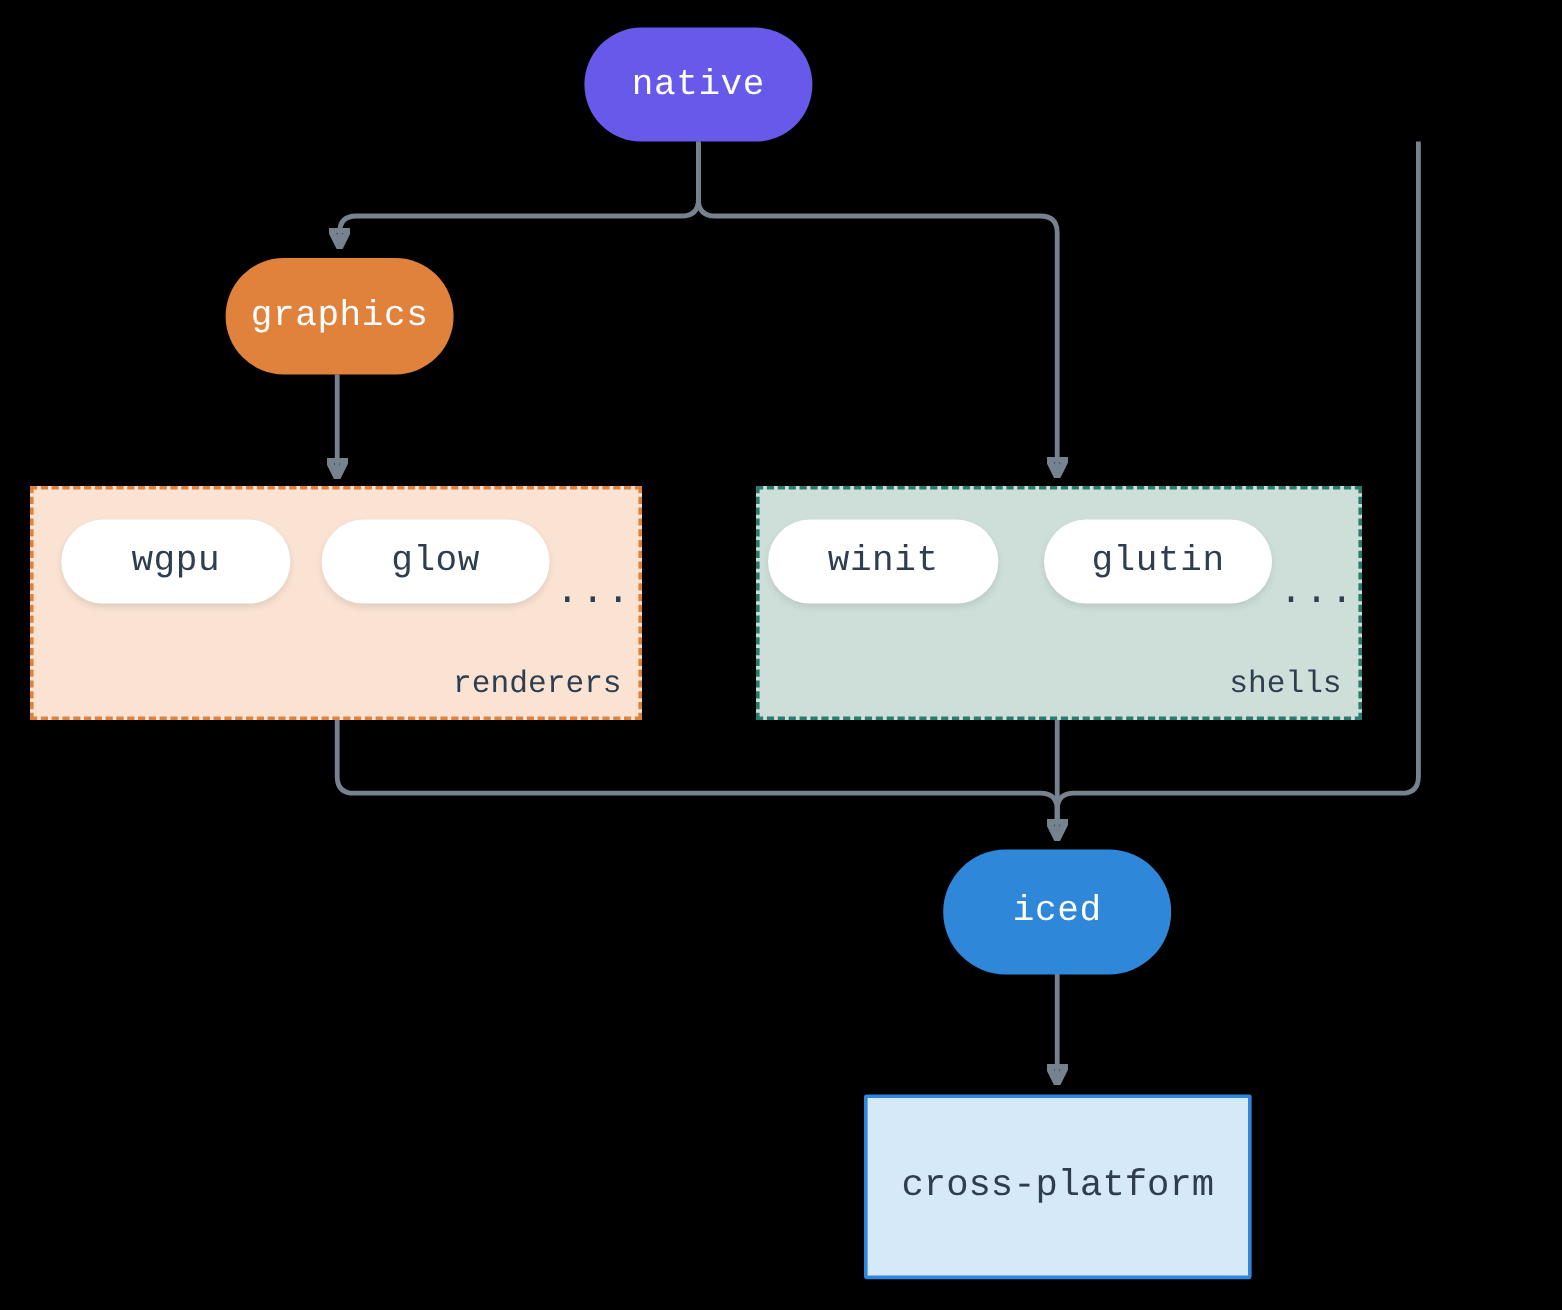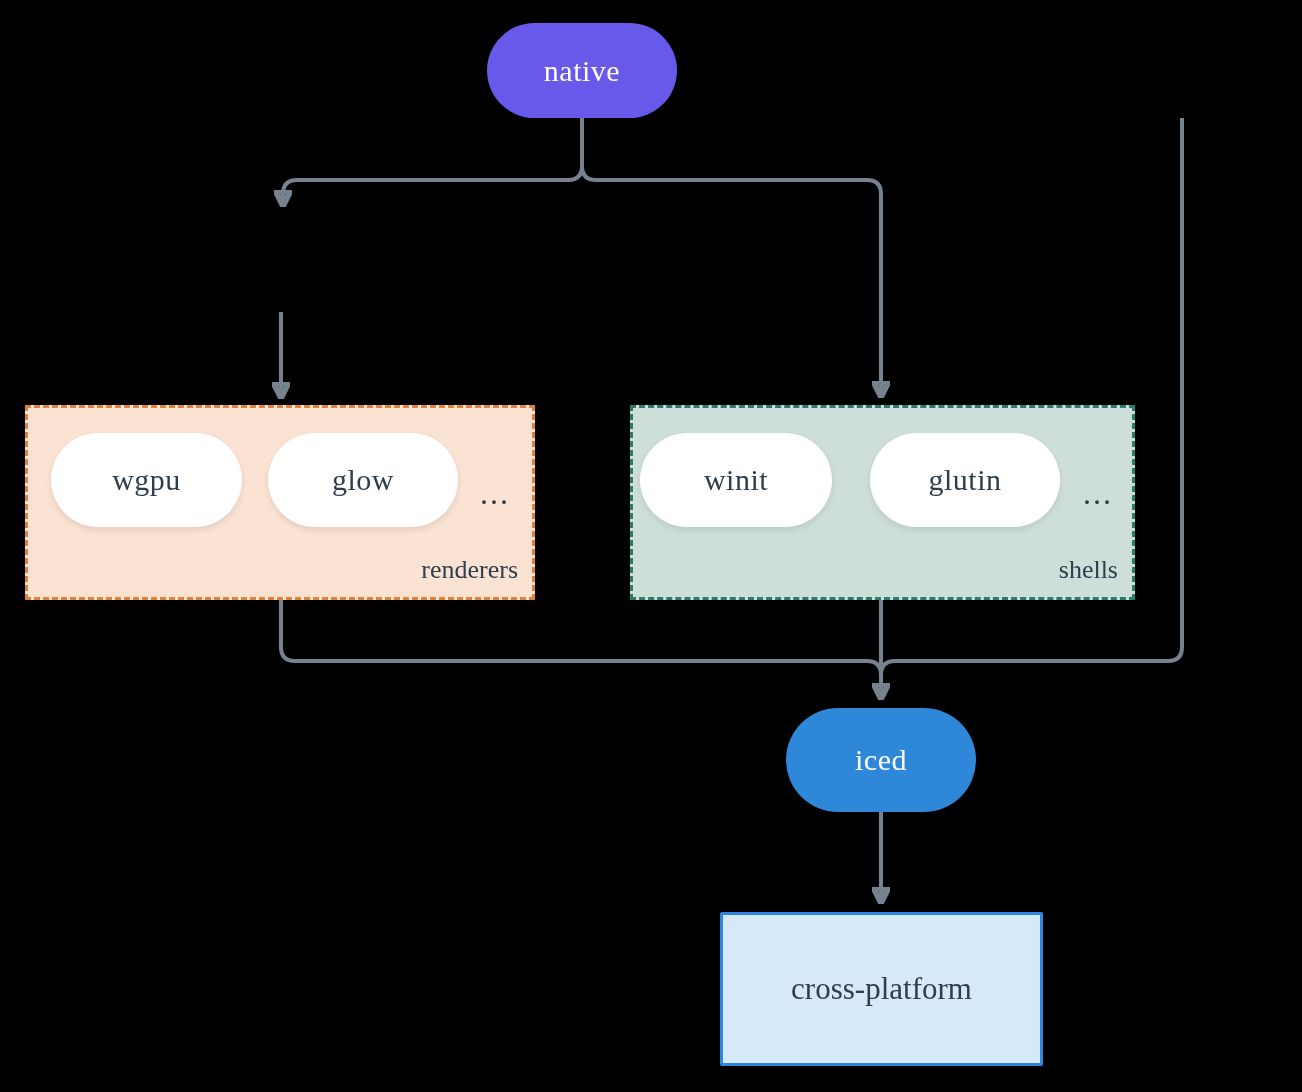--- a/index.html
+++ b/index.html
@@ -2,21 +2,21 @@
 <html style="--background: #000000; --node_purple: #675AEA; --node_orange: #E0813C; --node_blue: #2F87DA; --pill_white: #FFFFFF; --renderers_bg: #FAE3D3; --renderers_border: #E0813C; --shells_bg: #CEDFD9; --shells_border: #2A7C6C; --app_bg: #D6E9F8; --app_border: #2E86DE; --edge: #76828E; --text_light: #FFFFFF; --text_dark: #2E3E4E;"><head>
 <meta charset="utf-8">
 <style>
   html, body { margin: 0; padding: 0; background: #000; }
   .stage {
     position: relative;
     width: 1302px;
     height: 1092px;
     background: var(--background, #000);
     overflow: hidden;
-    font-family: Liberation Serif, serif;
+    font-family: Liberation Mono, monospace;
   }
   .edges { position: absolute; left: 0; top: 0; width: 1302px; height: 1092px; }
   .edges path { fill: none; stroke: var(--edge, #76828E); stroke-width: 4; }
 
   .pill {
     position: absolute;
     display: flex;
     align-items: center;
     justify-content: center;
     border-radius: 60px;
@@ -42,21 +42,21 @@
     left: 25px; top: 405px;
     background: var(--renderers_bg);
     border: 3px dashed var(--renderers_border);
   }
   .group.shells {
     left: 630px; top: 405px;
     width: 505px;
     background: var(--shells_bg);
     border: 3px dashed var(--shells_border);
   }
-  .group .pill { top: 25px; height: 94px; }
+  .group .pill { top: 25px; height: 70px; }
   .group-label {
     position: absolute;
     right: 14px; bottom: 12px;
     font-size: 26px;
     color: var(--text_dark);
   }
   .ellipsis {
     position: absolute;
     top: 55px;
     width: 60px;
@@ -114,20 +114,23 @@
     <path d="M1182,118 V647 Q1182,661 1168,661 H895 Q881,661 881,675 V684"></path>
     <path d="M881,600 V699" marker-end="url(#arrow)"></path>
     <path d="M881,803 V903" marker-end="url(#arrow)"></path>
   </svg>
 
   <div class="pill purple node-native">
     <span>native</span>
   </div>
 
 
+  <div class="pill orange node-graphics">
+    <span>graphics</span>
+  </div>
 
   <div class="group renderers">
     <div class="pill white pill-wgpu">
       <span>wgpu</span>
     </div>
     <div class="pill white pill-glow">
       <span>glow</span>
     </div>
     <div class="ellipsis ell-renderers">...</div>
     <div class="group-label">renderers</div>

